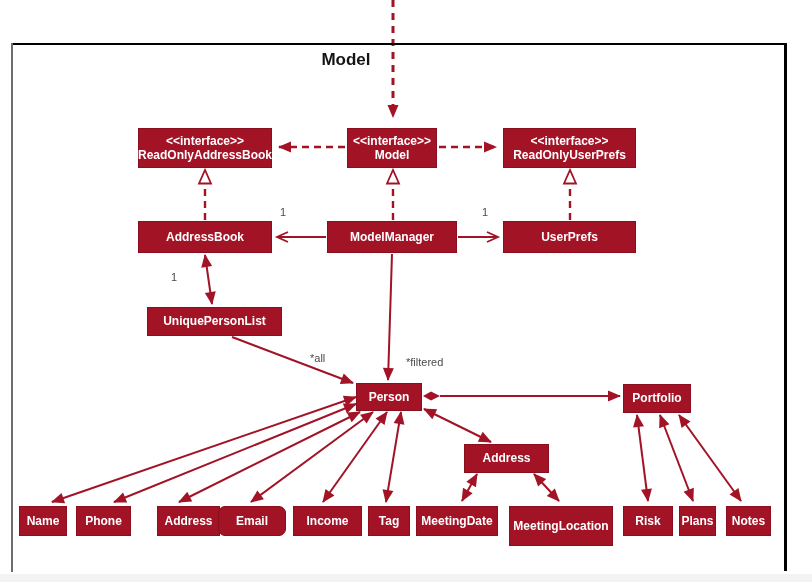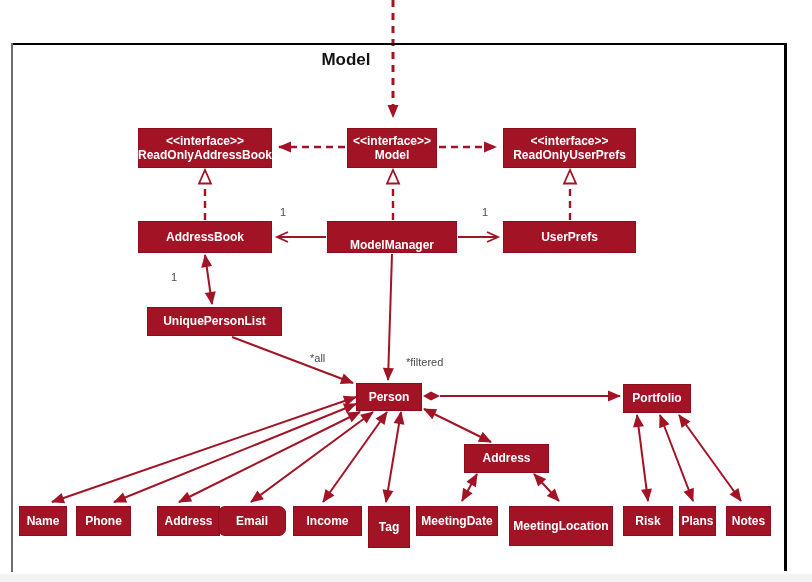--- a/index.html
+++ b/index.html
@@ -142,21 +142,21 @@
     <span>Model</span>
   </div>
   <div class="uml-box" style="left:503px; top:128px; width:133px; height:40px;">
     <span>&lt;&lt;interface&gt;&gt;</span>
     <span>ReadOnlyUserPrefs</span>
   </div>
 
   <div class="uml-box" style="left:138px; top:221px; width:134px; height:32px;">
     <span>AddressBook</span>
   </div>
-  <div class="uml-box" style="left:327px; top:221px; width:130px; height:32px;justify-content:flex-end;">
+  <div class="uml-box" style="left:327px; top:221px; width:130px; height:32px;">
     <span>ModelManager</span>
   </div>
   <div class="uml-box" style="left:503px; top:221px; width:133px; height:32px;">
     <span>UserPrefs</span>
   </div>
 
   <div class="uml-box" style="left:147px; top:307px; width:135px; height:29px;text-align:right;">
     <span>UniquePersonList</span>
   </div>
 
@@ -178,21 +178,21 @@
   </div>
   <div class="uml-box" style="left:143px; top:506px; width:63px; height:30px;margin-left:14px;">
     <span>Address</span>
   </div>
   <div class="uml-box" style="left:218px; top:506px; width:68px; height:30px;border-radius:7px;">
     <span>Email</span>
   </div>
   <div class="uml-box" style="left:293px; top:506px; width:69px; height:30px;">
     <span>Income</span>
   </div>
-  <div class="uml-box" style="left:368px; top:506px; width:42px; height:42px;">
+  <div class="uml-box" style="left:368px; top:506px; width:42px; height:30px;">
     <span>Tag</span>
   </div>
   <div class="uml-box" style="left:416px; top:506px; width:82px; height:30px;">
     <span>MeetingDate</span>
   </div>
   <div class="uml-box" style="left:509px; top:506px; width:104px; height:40px;">
     <span>MeetingLocation</span>
   </div>
   <div class="uml-box" style="left:623px; top:506px; width:50px; height:30px;">
     <span>Risk</span>

